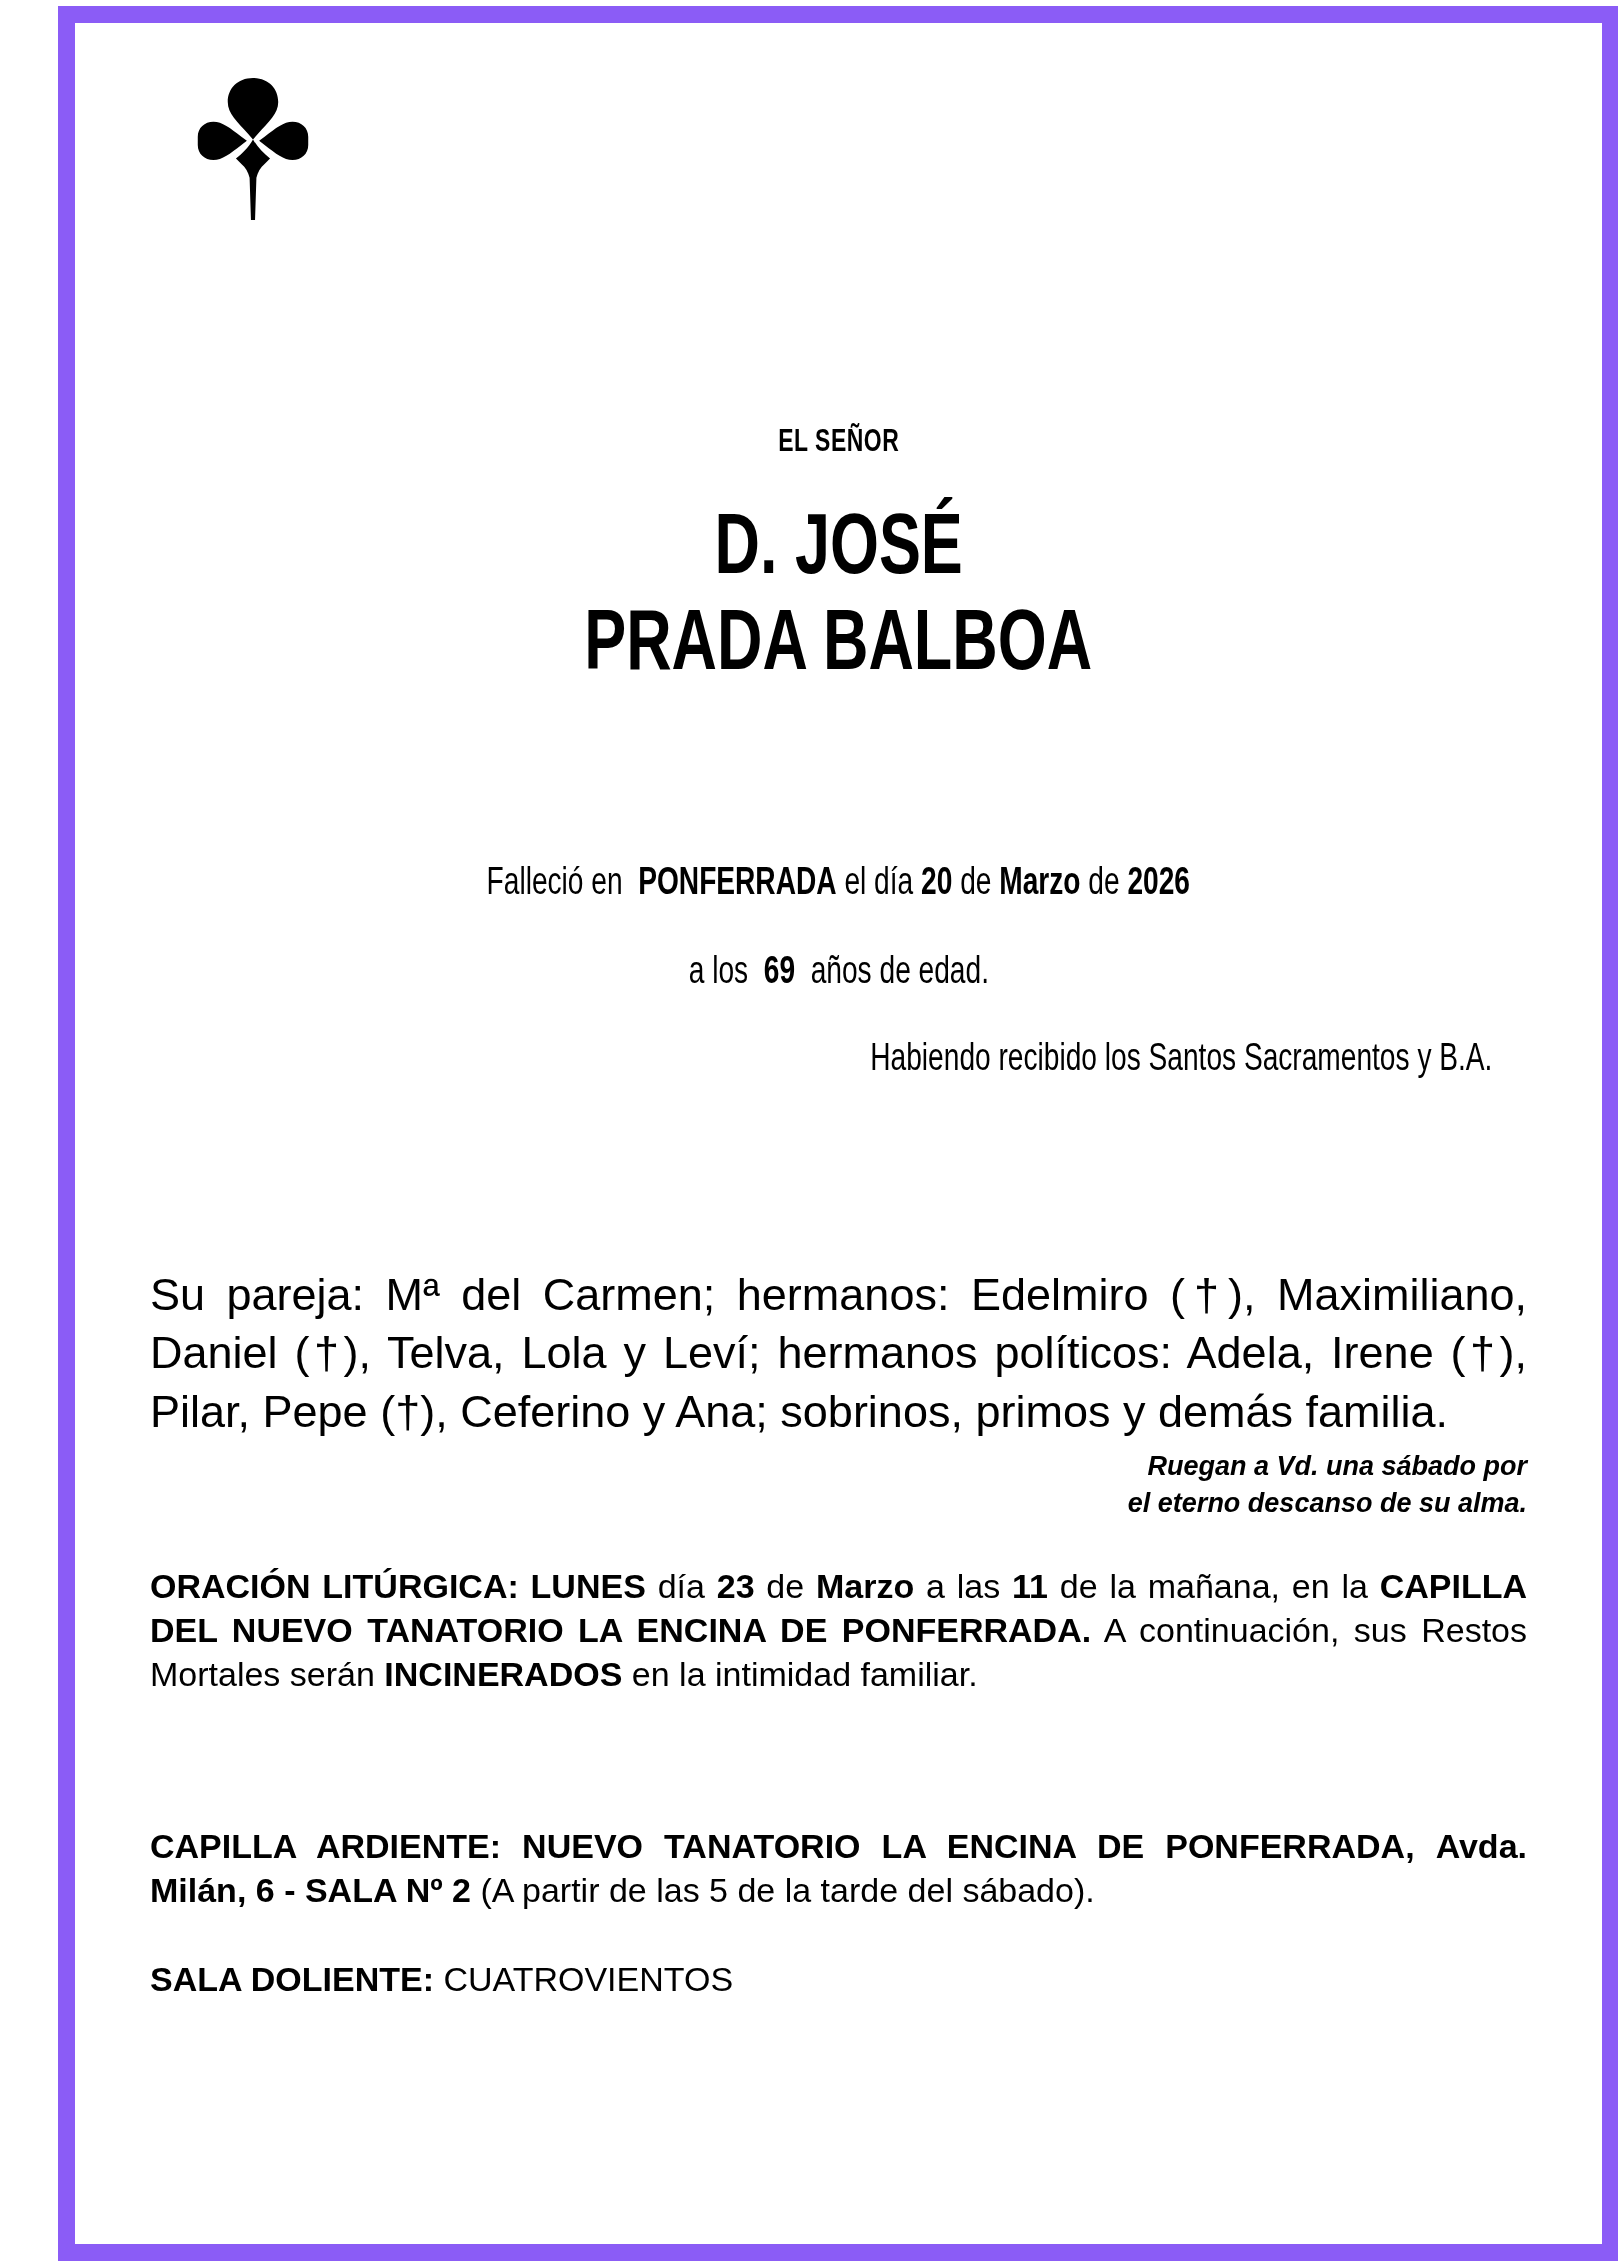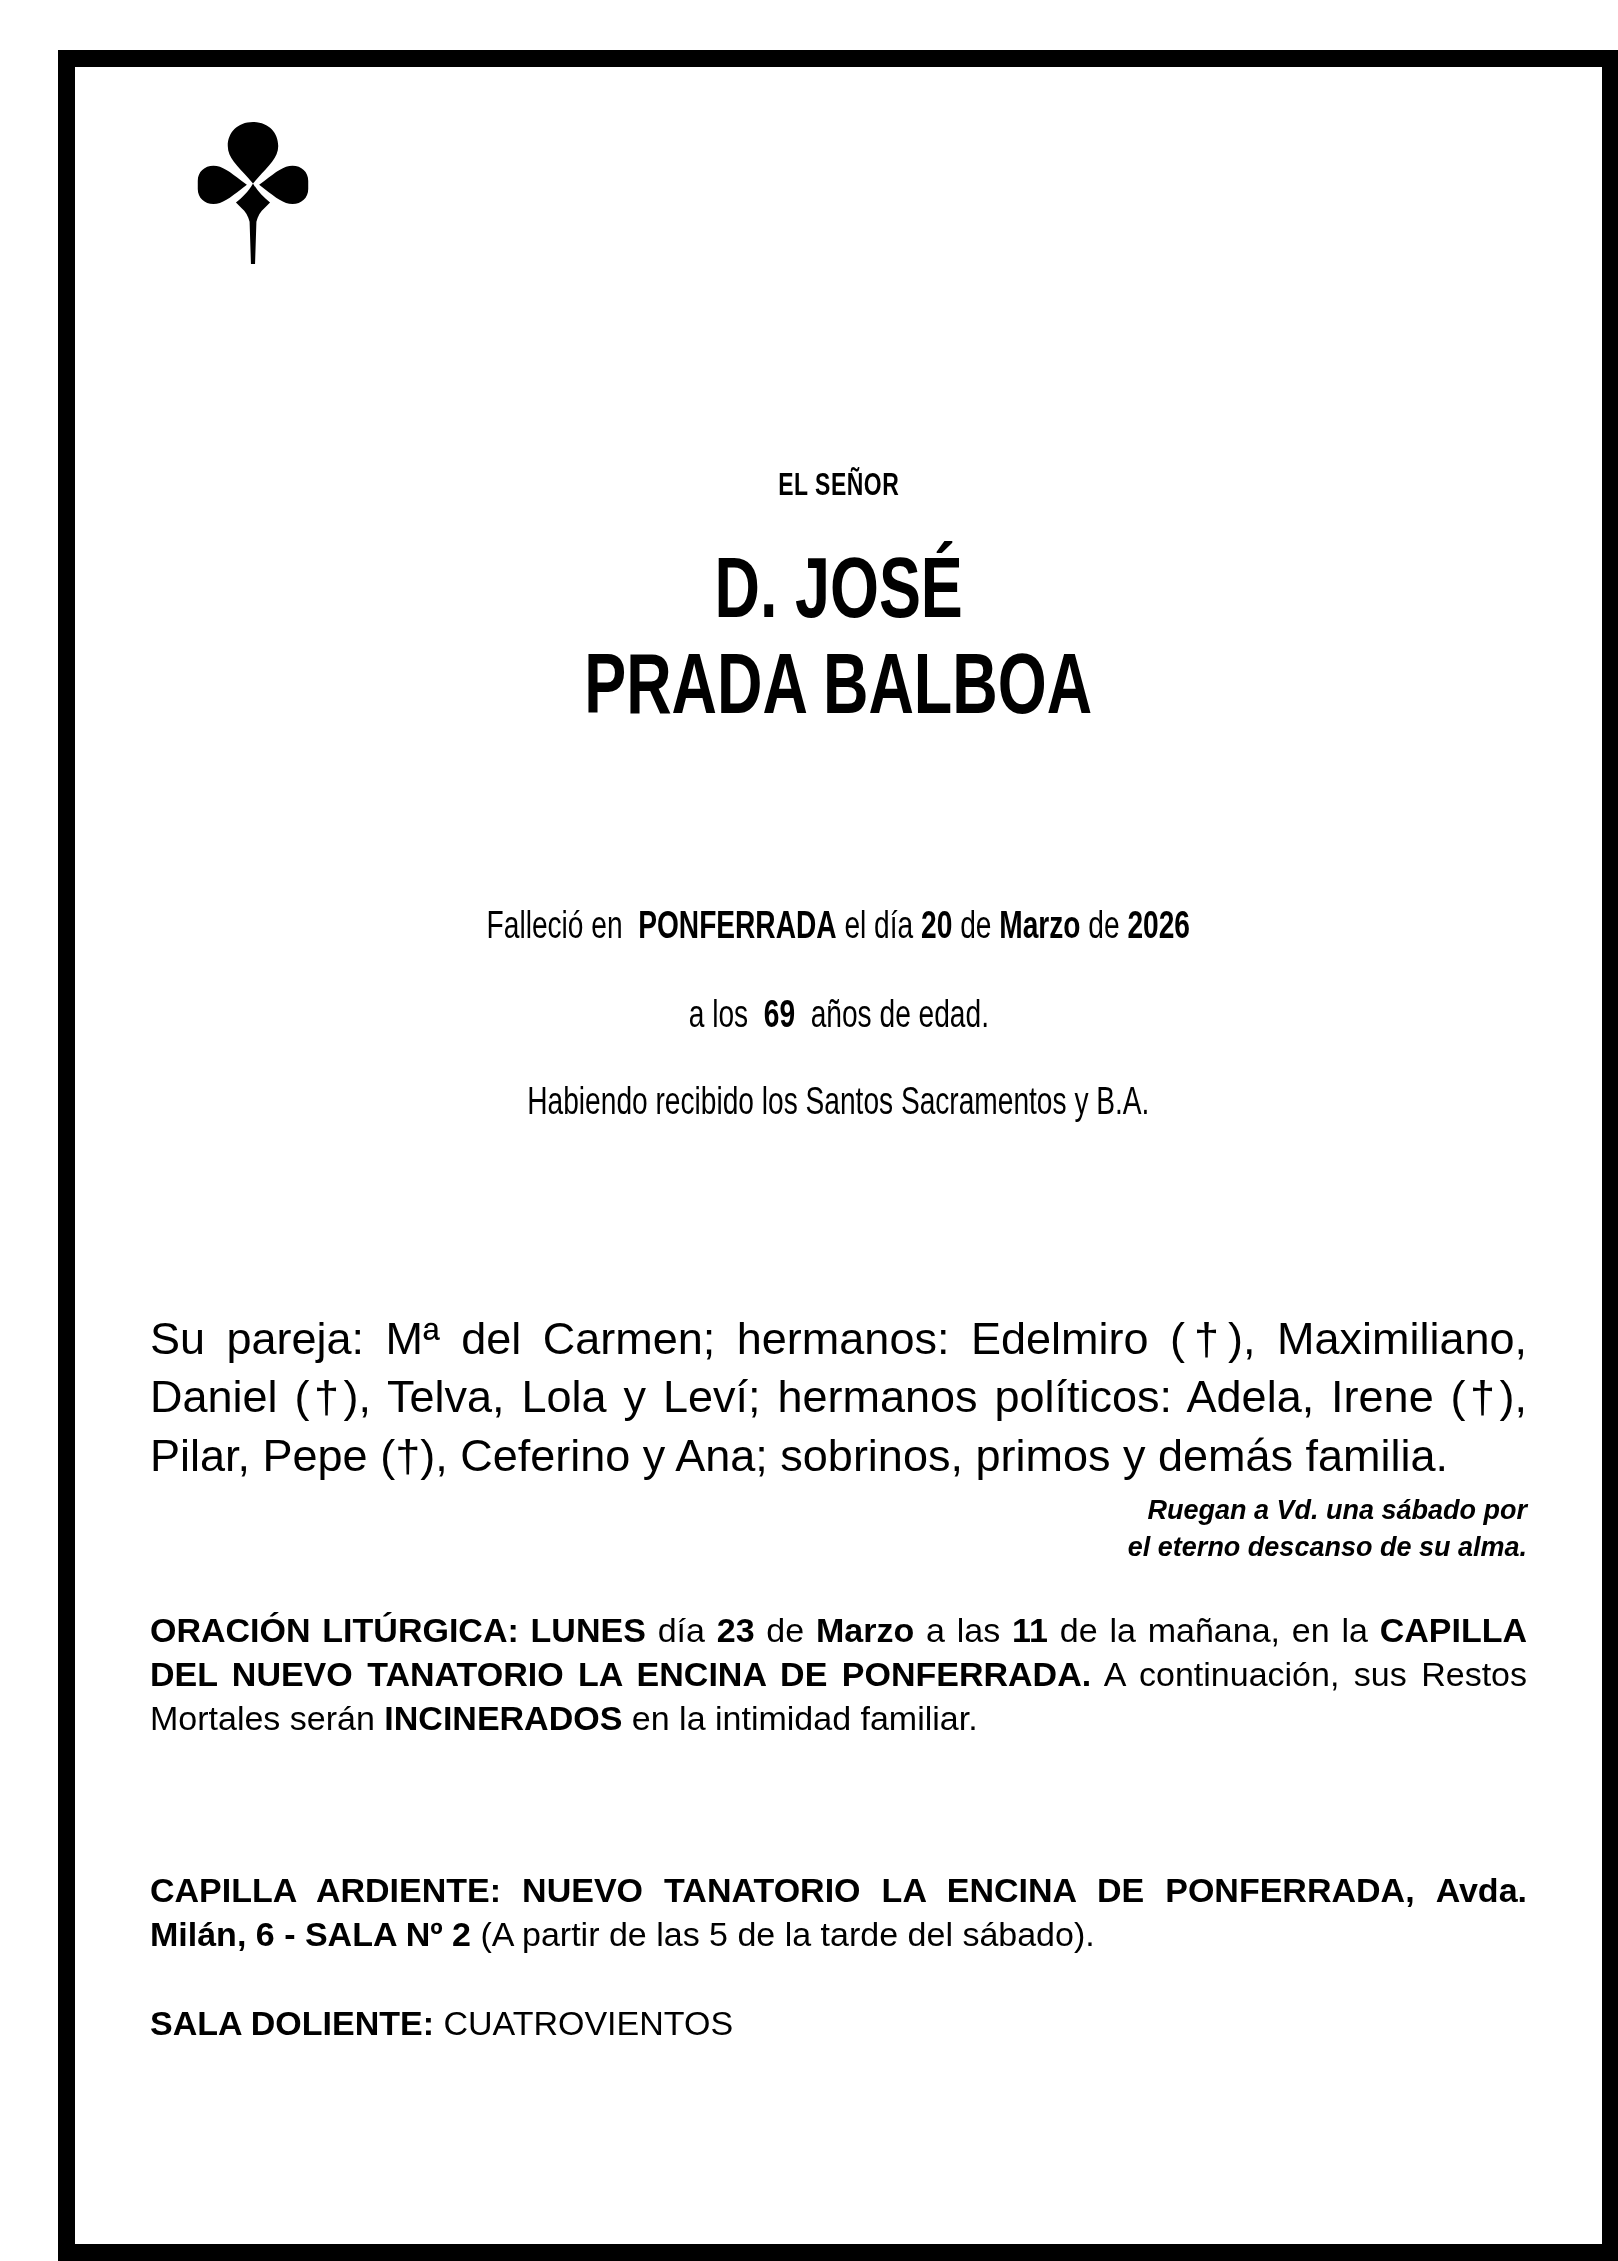--- a/index.html
+++ b/index.html
@@ -23,22 +23,21 @@
     height: 2261px;
     background: #ffffff;
     overflow: hidden;
   }
   .frame-outer {
     position: absolute;
     left: 58px;
     top: 5.5px;
     right: 0;
     bottom: 0;
-    background: #000000;
-    margin-top: 44px;
+    background: #8b5cf6;
   }
   .frame-inner {
     position: absolute;
     left: 17px;
     top: 17px;
     right: 17px;
     bottom: 17px;
     background: #ffffff;
   }
 
@@ -110,21 +109,21 @@
 
   .line-center {
     position: absolute;
     left: 0; right: 0;
     text-align: center;
     font-size: 38px;
     line-height: 1.15;
   }
   .died-line { top: 837px; }
   .age-line  { top: 926px; }
-  .sacr-line { top: 1013px; }
+  .sacr-line { top: 1013px; text-align: right; }
 
   .dep {
     position: absolute;
     left: 0; right: 0;
     top: 1104px;
     text-align: center;
     font-size: 42px;
     font-weight: bold;
   }
   .dep .sp { display: inline-block; width: 30px; }

